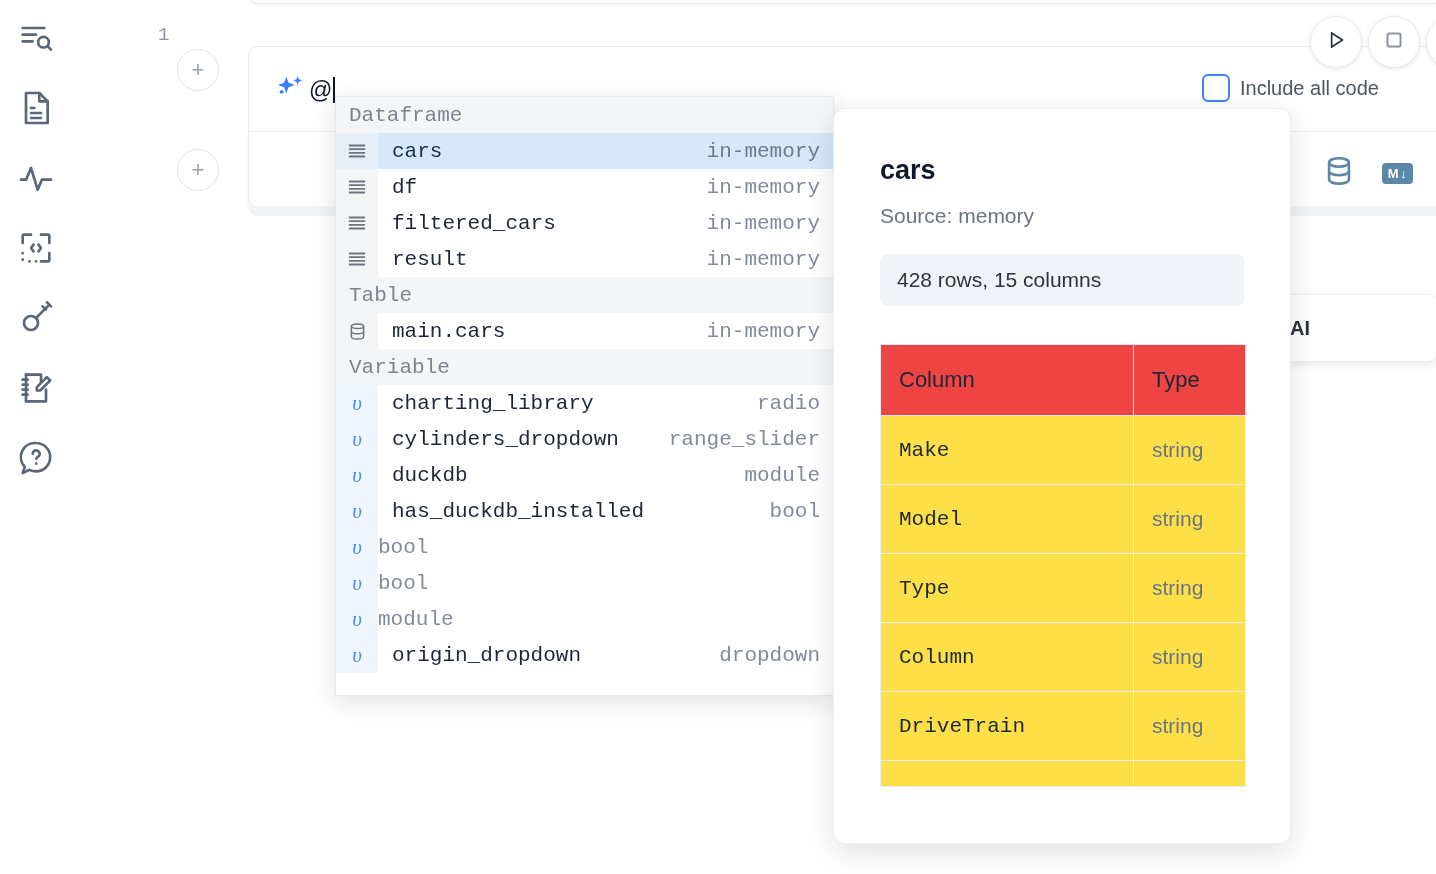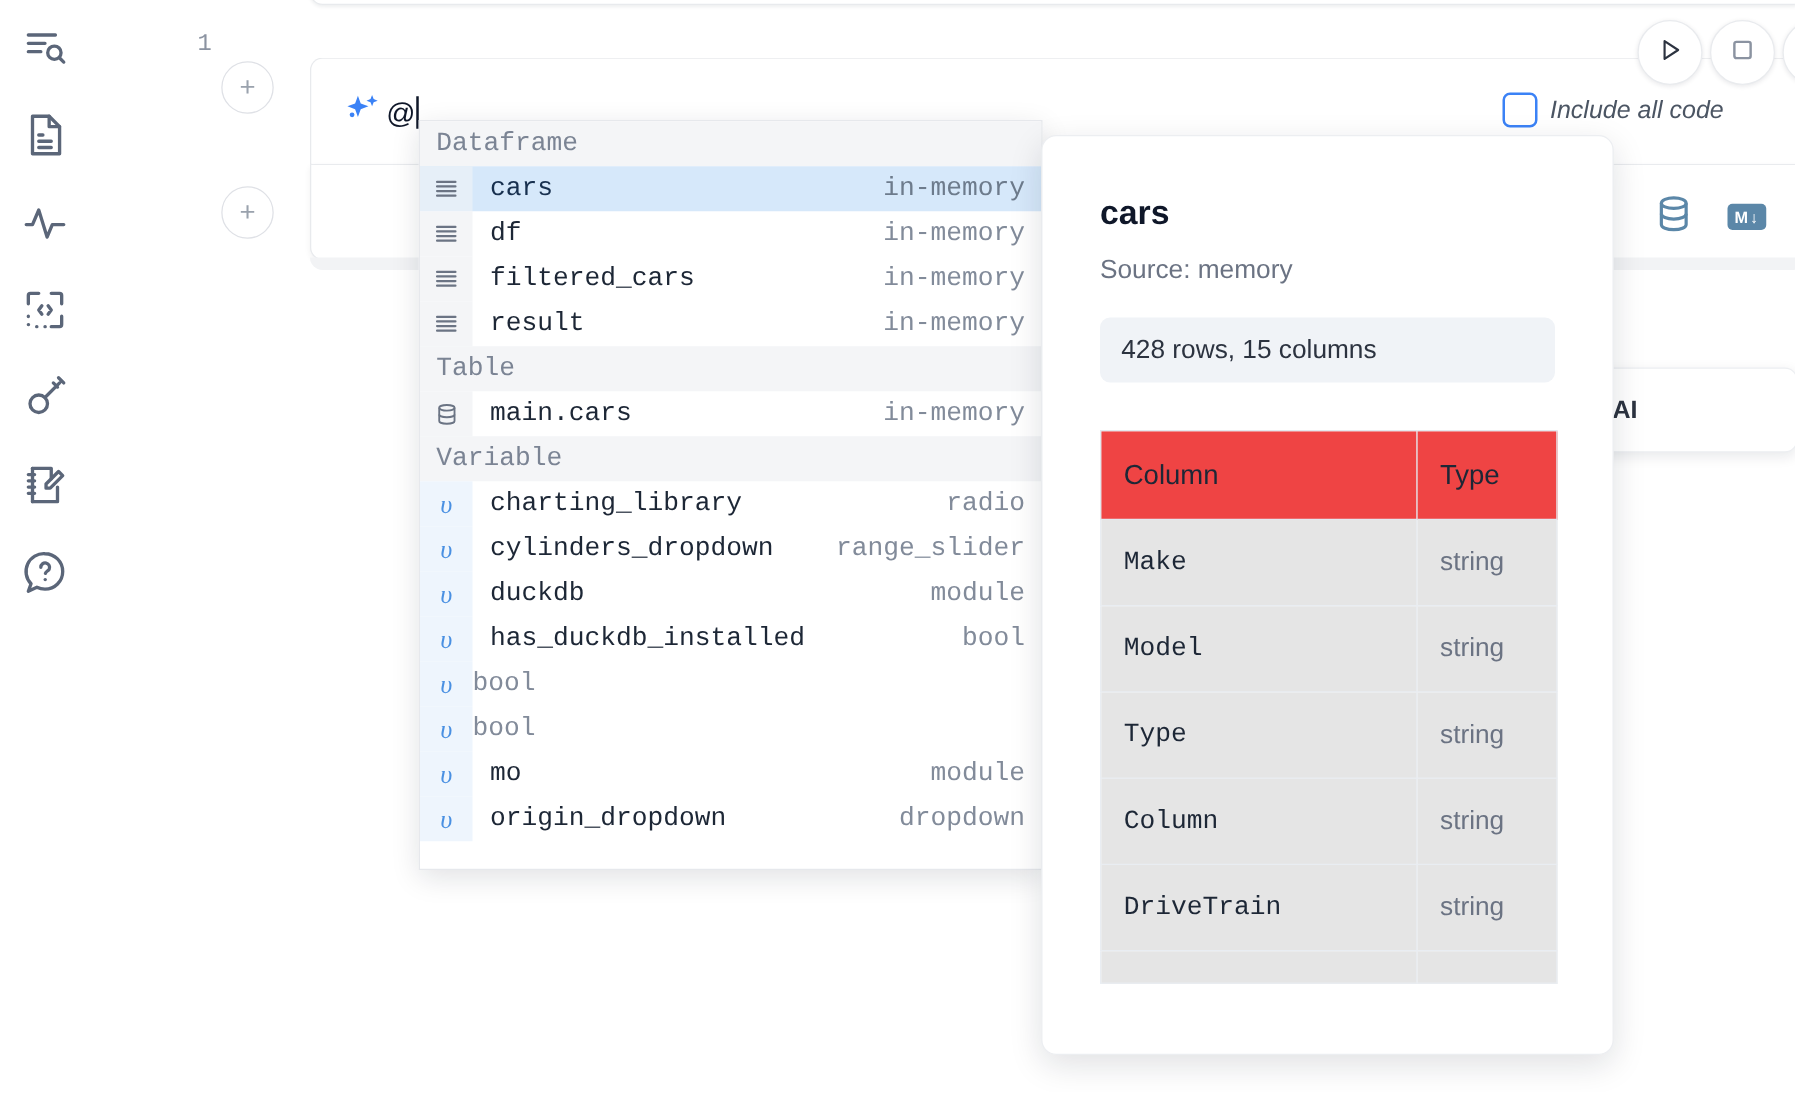--- a/index.html
+++ b/index.html
@@ -108,21 +108,21 @@
 
   
   .inc-row {
     position:absolute; left:1130px; top:74px;
     display:flex; align-items:center; gap:10px; cursor:pointer;
   }
   .chk {
     width:28px; height:28px; border-radius:6px;
     border:2px solid #3b82f6; background:#fff;
   }
-  .inc-label { font-size:20px; color:#4b5563;font-style:italic; }
+  .inc-label { font-size:20px; color:#4b5563; }
 
   
   .ai-card {
     position:absolute; left:1180px; top:294px; width:186px; height:68px;
     background:#fff; border:1px solid #eceef1; border-radius:10px;
     box-shadow:0 3px 10px rgba(16,24,40,.09);
     display:flex; align-items:center; padding-left:20px;
     font-size:20px; font-weight:bold; color:#2c3340;
     overflow:hidden; white-space:nowrap;
   }
@@ -174,21 +174,21 @@
     padding:14px 17px; font-size:21px; color:#2c3340;
   }
   .pv-table { margin-top:38px; width:366px; border-collapse:collapse; }
   .pv-table th {
     background:#ef4444; text-align:left; font-weight:normal;
     font-size:22px; color:#1d2736; padding:22px 18px;
     border:1px solid #e3e8ee;
   }
   .pv-table td {
     border:1px solid #e9edf2; padding:22px 18px; font-size:21px;
-    background:#e5e5e5;
+    background:#fde047;
   }
   .pv-table td.col {
     font-family:"Liberation Mono", monospace; color:#1d2736;
   }
   .pv-table td.typ { color:#6b7383; width:112px; }
   .pv-table tr.ghost td { height:26px; padding:0; }
 </style>
 </head>
 <body>
 
@@ -434,21 +434,20 @@
         </span>
         <span class="ac-row-body">
           <span class="ty">bool</span>
         </span>
       </div>
       <div class="ac-item var">
         <span class="ico">
           <span style="font-size:21px;">υ</span>
         </span>
         <span class="ac-row-body">
-          <span class="nm">mo</span>
           <span class="ty">module</span>
         </span>
       </div>
       <div class="ac-item var">
         <span class="ico">
           <span style="font-size:21px;">υ</span>
         </span>
         <span class="ac-row-body">
           <span class="nm">origin_dropdown</span>
           <span class="ty">dropdown</span>

